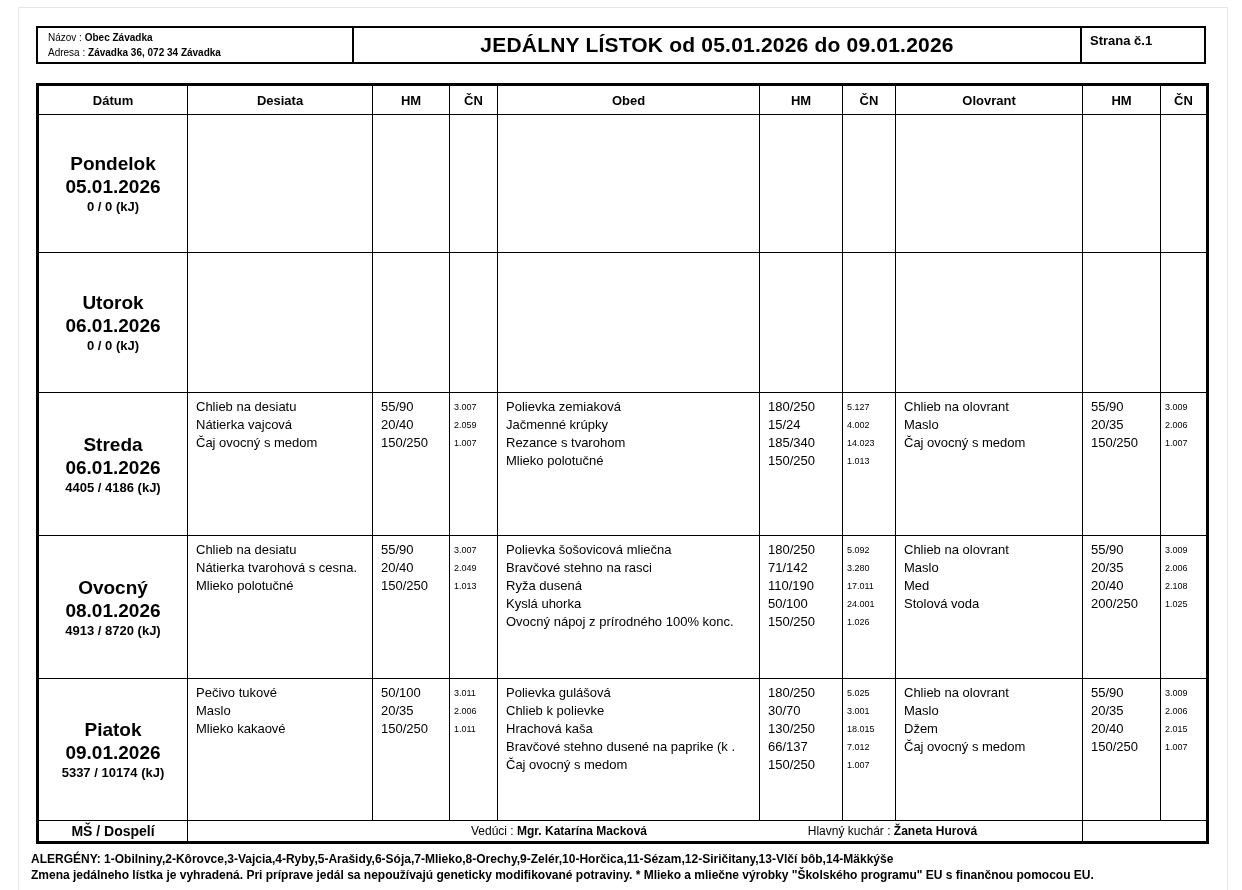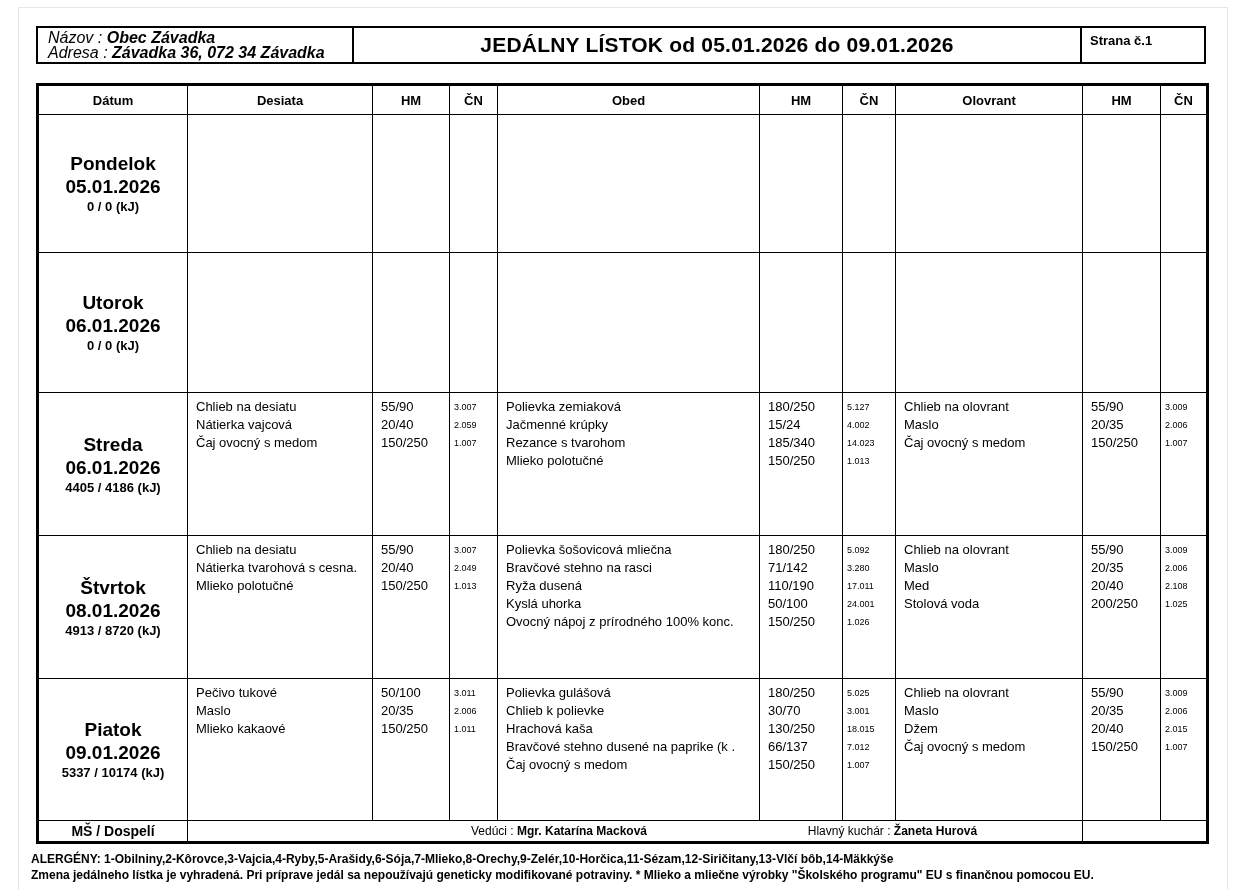--- a/index.html
+++ b/index.html
@@ -10,21 +10,21 @@
   }
   .page{
     position:absolute;left:18px;top:7px;right:14px;bottom:0;
     border-left:1px solid #e6e6e6;border-top:1px solid #e6e6e6;border-right:1px solid #e6e6e6;
     background:#fff;
   }
   
   .header-band{position:absolute;left:17px;top:18px;width:1170px;display:flex;align-items:stretch;}
   .hdr-box{border:2px solid #000;background:#fff;box-sizing:border-box;}
   .org-box{width:318px;padding:2px 6px 2px 10px;}
-  .org-line{font-size:16px;line-height:15px;white-space:nowrap;font-style:italic;}
+  .org-line{font-size:10px;line-height:15px;white-space:nowrap;}
   .org-line .lbl{font-weight:400;}
   .org-line .val{font-weight:700;}
   .title-box{width:730px;margin-left:-2px;display:flex;align-items:center;justify-content:center;}
   .title-box .title{font-size:21px;font-weight:700;letter-spacing:.2px;}
   .page-box{width:126px;margin-left:-2px;display:flex;align-items:flex-start;justify-content:flex-start;padding:5px 0 12px 8px;box-sizing:border-box;}
   .page-box .pg{font-size:13px;font-weight:700;}
   
   .menu-table{
     position:absolute;left:17px;top:75px;
     border-collapse:collapse;table-layout:fixed;width:1170px;
@@ -176,21 +176,21 @@
       <td class="hm">55/90
 20/35
 150/250</td>
       <td class="cn">3.009
 2.006
 1.007</td>
     </tr>
 
     <tr class="r-day r4">
       <td class="date-cell">
-        <div class="day">Štvrtok</div>
+        <div class="day">Ovocný</div>
         <div class="date">08.01.2026</div>
         <div class="energy">4913 / 8720 (kJ)</div>
       </td>
       <td class="items">Chlieb na desiatu
 Nátierka tvarohová s cesna.
 Mlieko polotučné</td>
       <td class="hm">55/90
 20/40
 150/250</td>
       <td class="cn">3.007

